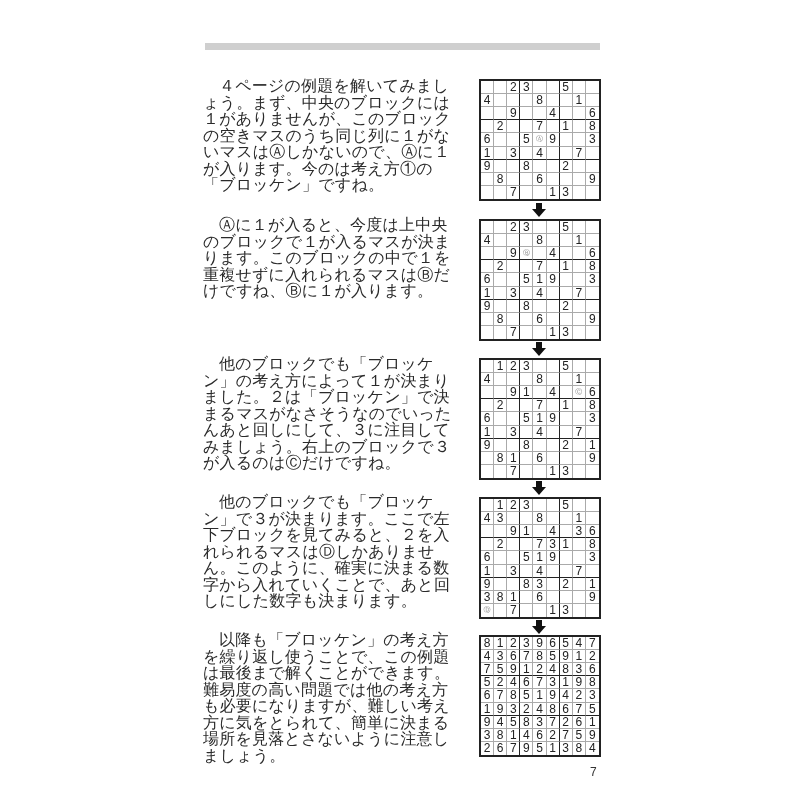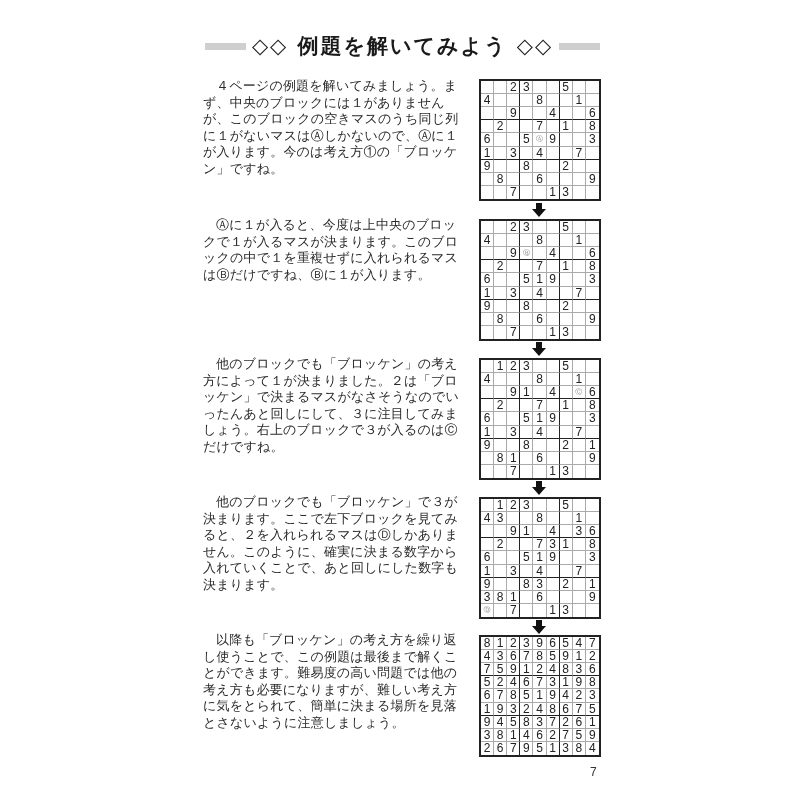--- a/index.html
+++ b/index.html
@@ -4,42 +4,41 @@
 <style>
   html, body { margin:0; padding:0; background:#fff; }
   body { width:800px; height:800px; position:relative; overflow:hidden;
          font-family:"DejaVu Sans", sans-serif; color:#222; }
   .title-row { position:absolute; top:32px; left:205px; width:395px; height:28px;
                display:flex; align-items:center; justify-content:center; }
   .title-bar { flex:1; height:7px; background:#cfcfcf; }
   .title-text { font-family:"DejaVu Sans", sans-serif; font-weight:bold; font-size:21px;
                 letter-spacing:2px; padding:0 6px; color:#1a1a1a; white-space:nowrap; }
   .para { position:absolute; left:203px; width:258px; font-family:"DejaVu Serif", serif;
-          font-size:13px; line-height:16.5px; color:#2a2a2a; text-indent:1em; letter-spacing:0.2px; }
+          font-size:16px; line-height:16.5px; color:#2a2a2a; text-indent:1em; letter-spacing:0.2px; }
   .grid { position:absolute; left:479px; width:122px; height:122px;
           display:grid; grid-template-columns:repeat(9,1fr); grid-template-rows:repeat(9,1fr);
           border:2px solid #222; box-sizing:border-box; }
   .cell { border-right:1px solid #aaa; border-bottom:1px solid #aaa; box-sizing:border-box;
           font-family:"Liberation Sans", sans-serif; font-size:12px; line-height:12px;
           display:flex; align-items:center; justify-content:center; color:#222; }
   .cell.c3, .cell.c6 { border-right:1.6px solid #222; }
   .cell.c9 { border-right:none; }
   .cell.r3, .cell.r6 { border-bottom:1.6px solid #222; }
   .cell.r9 { border-bottom:none; }
   .cell.mark { font-size:7px; color:#888; }
   .arrow { position:absolute; left:532px; width:14px; height:14px; }
   .page-num { position:absolute; left:590px; top:765px; font-family:"Liberation Sans", sans-serif;
               font-size:12px; color:#333; }
 </style>
 </head>
 <body>
 
 <div class="title-row">
   <div class="title-bar"></div>
-  <div class="title-text">◇◇ 例題を解いてみよう ◇◇</div>
   <div class="title-bar"></div>
 </div>
 
 <div class="para" style="top:78px;">４ページの例題を解いてみましょう。まず、中央のブロックには１がありませんが、このブロックの空きマスのうち同じ列に１がないマスはⒶしかないので、Ⓐに１が入ります。今のは考え方①の「ブロッケン」ですね。</div>
 <div class="para" style="top:217px;">Ⓐに１が入ると、今度は上中央のブロックで１が入るマスが決まります。このブロックの中で１を重複せずに入れられるマスはⒷだけですね、Ⓑに１が入ります。</div>
 <div class="para" style="top:356px;font-family:Liberation Serif, serif;">他のブロックでも「ブロッケン」の考え方によって１が決まりました。２は「ブロッケン」で決まるマスがなさそうなのでいったんあと回しにして、３に注目してみましょう。右上のブロックで３が入るのはⒸだけですね。</div>
 <div class="para" style="top:495px;font-family:Liberation Mono, monospace;">他のブロックでも「ブロッケン」で３が決まります。ここで左下ブロックを見てみると、２を入れられるマスはⒹしかありません。このように、確実に決まる数字から入れていくことで、あと回しにした数字も決まります。</div>
 <div class="para" style="top:632px;">以降も「ブロッケン」の考え方を繰り返し使うことで、この例題は最後まで解くことができます。難易度の高い問題では他の考え方も必要になりますが、難しい考え方に気をとられて、簡単に決まる場所を見落とさないように注意しましょう。</div>
 
 <div class="grid" style="top:79px;">

